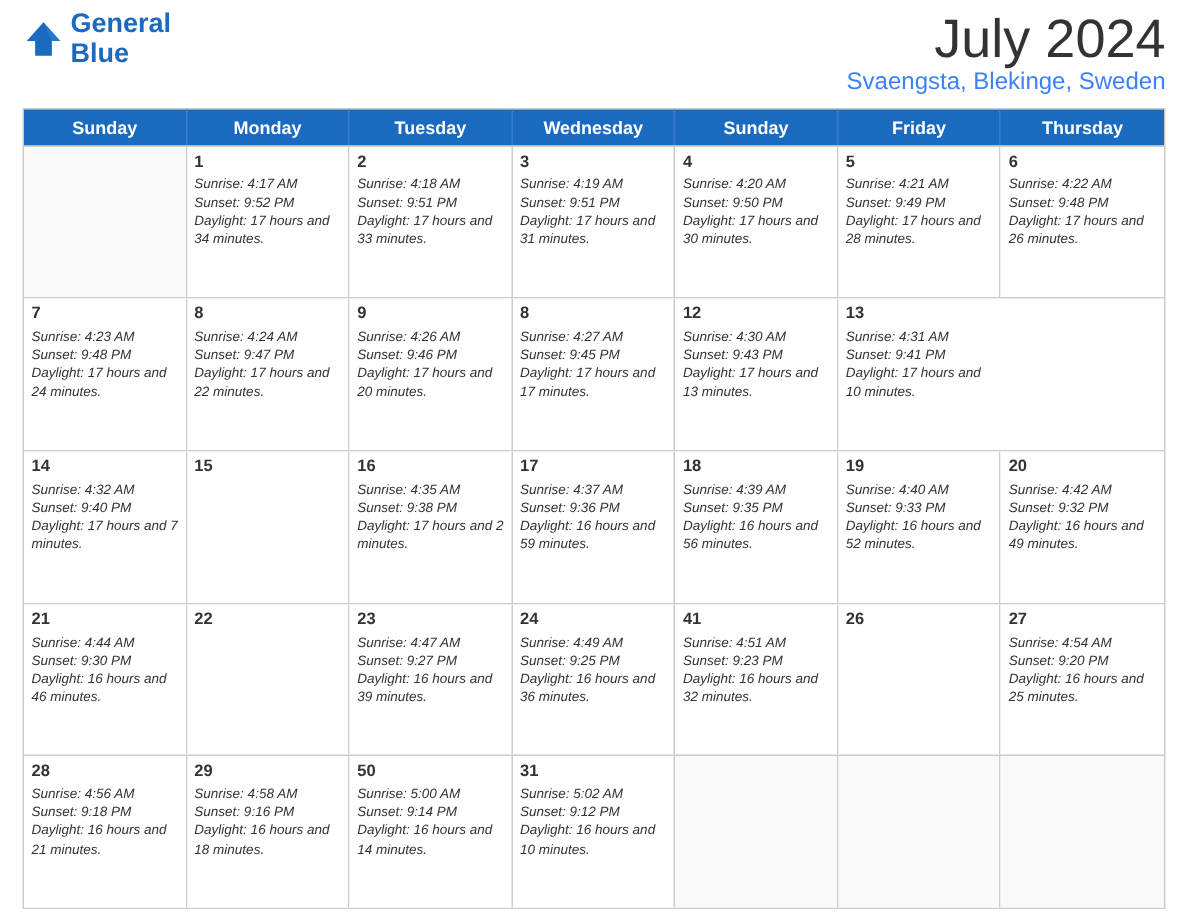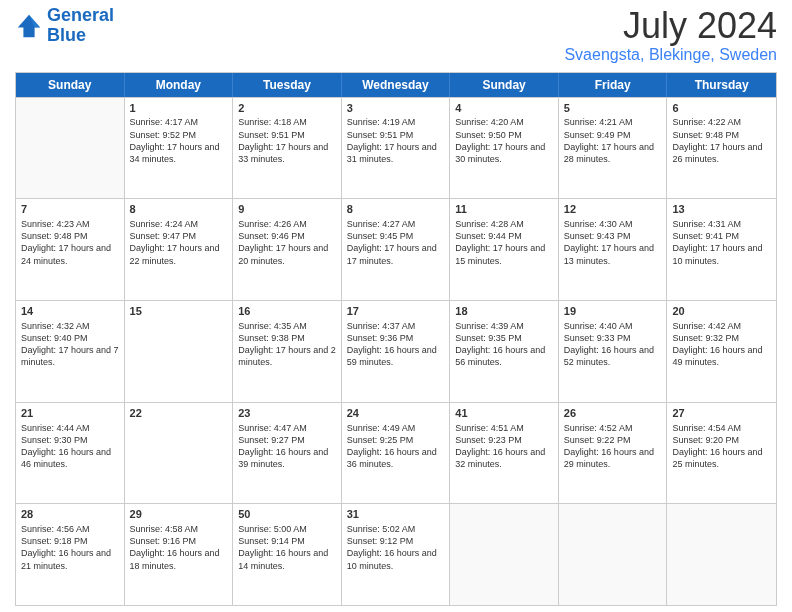--- a/index.html
+++ b/index.html
@@ -98,20 +98,21 @@
     .cal-cell.empty { background: #f9f9f9; }
     .day-num {
       font-size: 11px;
       font-weight: bold;
       display: block;
       margin-bottom: 1px;
     }
     .cal-cell .info {
       font-size: 9px;
       color: #333;
+      font-style: italic;
     }
   </style>
 </head>
 <body>
 
 <div class="page">
   <div class="header">
     <div class="logo">
       <svg class="logo-icon" viewBox="0 0 40 40">
         <polygon points="20,4 36,22 28,22 28,36 12,36 12,22 4,22" fill="#1a6abf"></polygon>
@@ -177,24 +178,20 @@
           </div>
           <div class="cal-cell">
             <span class="day-num">9</span>
             <div class="info">Sunrise: 4:26 AM<br>Sunset: 9:46 PM<br>Daylight: 17 hours and 20 minutes.</div>
           </div>
           <div class="cal-cell">
             <span class="day-num">8</span>
             <div class="info">Sunrise: 4:27 AM<br>Sunset: 9:45 PM<br>Daylight: 17 hours and 17 minutes.</div>
           </div>
           <div class="cal-cell">
-            <span class="day-num">11</span>
-            <div class="info">Sunrise: 4:28 AM<br>Sunset: 9:44 PM<br>Daylight: 17 hours and 15 minutes.</div>
-          </div>
-          <div class="cal-cell">
             <span class="day-num">12</span>
             <div class="info">Sunrise: 4:30 AM<br>Sunset: 9:43 PM<br>Daylight: 17 hours and 13 minutes.</div>
           </div>
           <div class="cal-cell">
             <span class="day-num">13</span>
             <div class="info">Sunrise: 4:31 AM<br>Sunset: 9:41 PM<br>Daylight: 17 hours and 10 minutes.</div>
           </div>
         </div>
         <div class="cal-row">
           <div class="cal-cell">
@@ -240,21 +237,20 @@
           <div class="cal-cell">
             <span class="day-num">24</span>
             <div class="info">Sunrise: 4:49 AM<br>Sunset: 9:25 PM<br>Daylight: 16 hours and 36 minutes.</div>
           </div>
           <div class="cal-cell">
             <span class="day-num">41</span>
             <div class="info">Sunrise: 4:51 AM<br>Sunset: 9:23 PM<br>Daylight: 16 hours and 32 minutes.</div>
           </div>
           <div class="cal-cell">
             <span class="day-num">26</span>
-            <div class="info">Sunrise: 4:52 AM<br>Sunset: 9:22 PM<br>Daylight: 16 hours and 29 minutes.</div>
           </div>
           <div class="cal-cell">
             <span class="day-num">27</span>
             <div class="info">Sunrise: 4:54 AM<br>Sunset: 9:20 PM<br>Daylight: 16 hours and 25 minutes.</div>
           </div>
         </div>
         <div class="cal-row">
           <div class="cal-cell">
             <span class="day-num">28</span>
             <div class="info">Sunrise: 4:56 AM<br>Sunset: 9:18 PM<br>Daylight: 16 hours and 21 minutes.</div>

